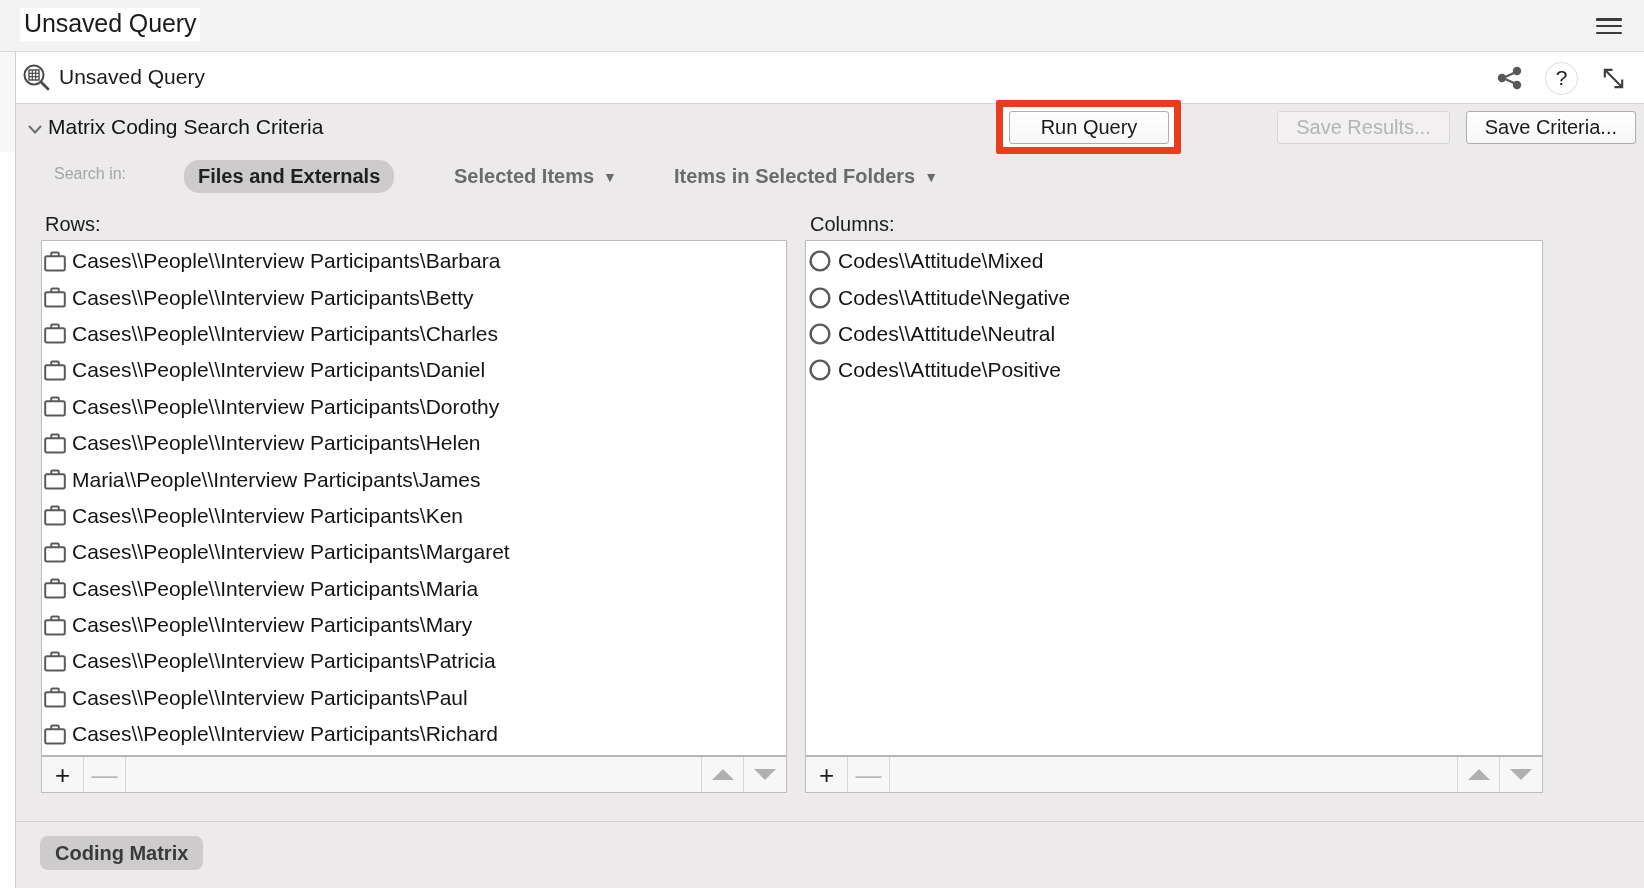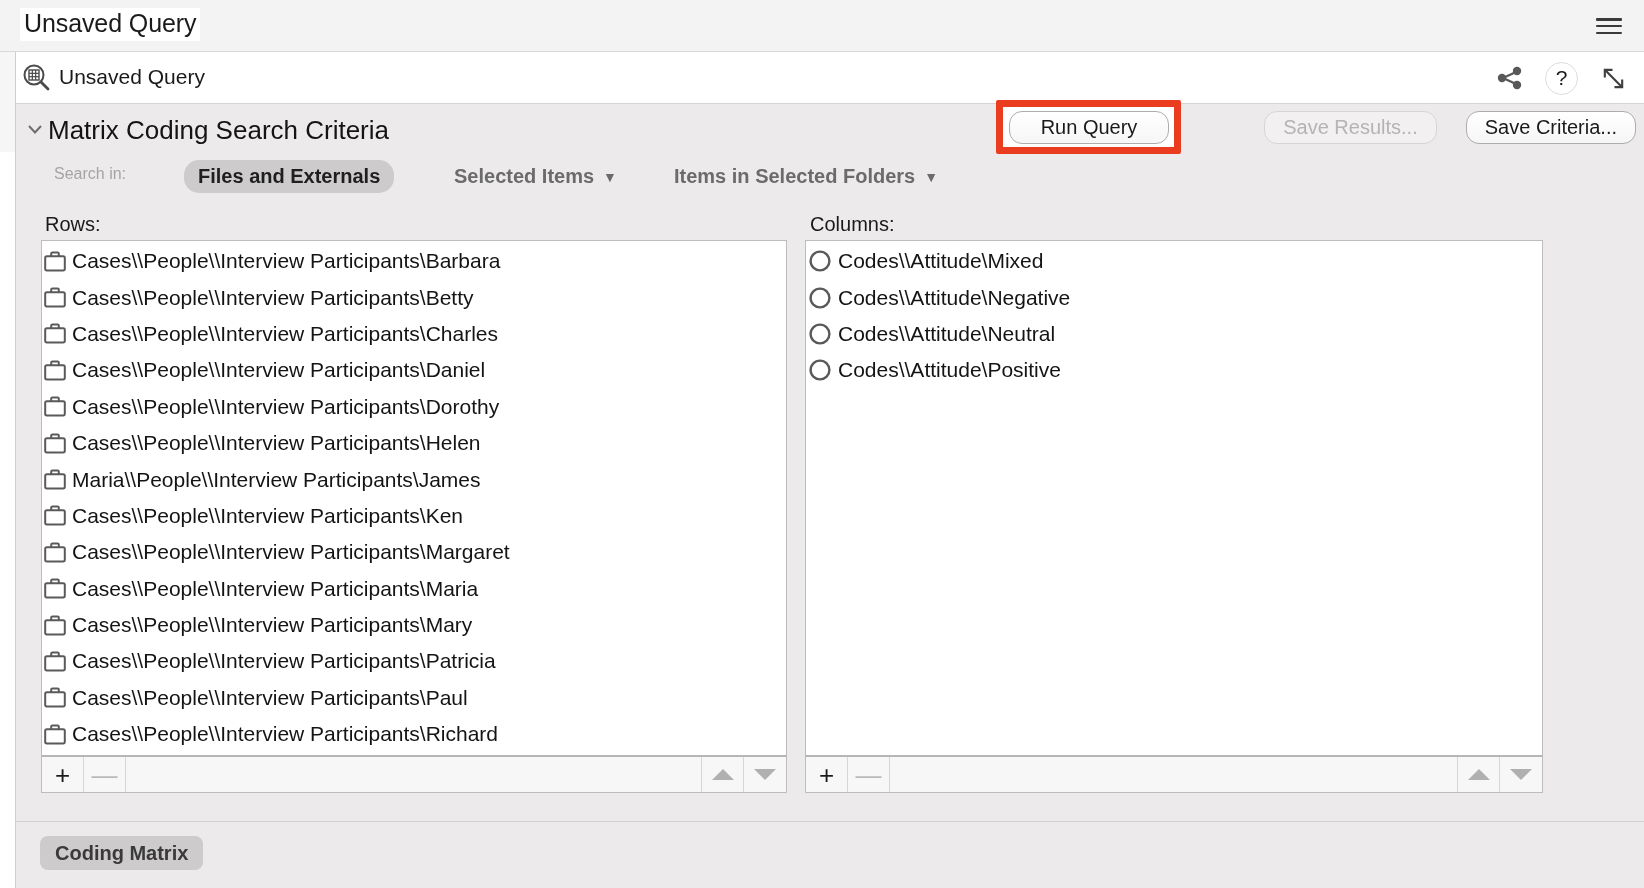--- a/index.html
+++ b/index.html
@@ -83,31 +83,31 @@
   .criteria-bar {
     position: absolute; left: 16px; top: 104px; width: 1628px; height: 50px;
     background: #eceaea;
   }
   .chevron {
     position: absolute; left: 8px; top: 14px;
     width: 22px; height: 22px; cursor: pointer;
   }
   .criteria-title {
     position: absolute; left: 32px; top: 11px;
-    font-size: 26px; color: #141414; text-align: right;
+    font-size: 21px; color: #141414; text-align: right;
   }
   .criteria-buttons {
     position: absolute; right: 8px; top: 7px;
-    display: flex; align-items: center; gap: 29px;
+    display: flex; align-items: center; gap: 16px;
   }
   .btn {
     height: 33px;
     padding: 0 18px;
     border: 1px solid #adadad;
-    border-radius: 13px;
+    border-radius: 3px;
     background: linear-gradient(#ffffff, #f6f6f6);
     font-family: "Liberation Sans", sans-serif;
     font-size: 20px;
     color: #1a1a1a;
     cursor: pointer;
     display: flex; align-items: center; justify-content: center;
     white-space: nowrap;
   }
   .btn.disabled {
     color: #b4b4b4;

